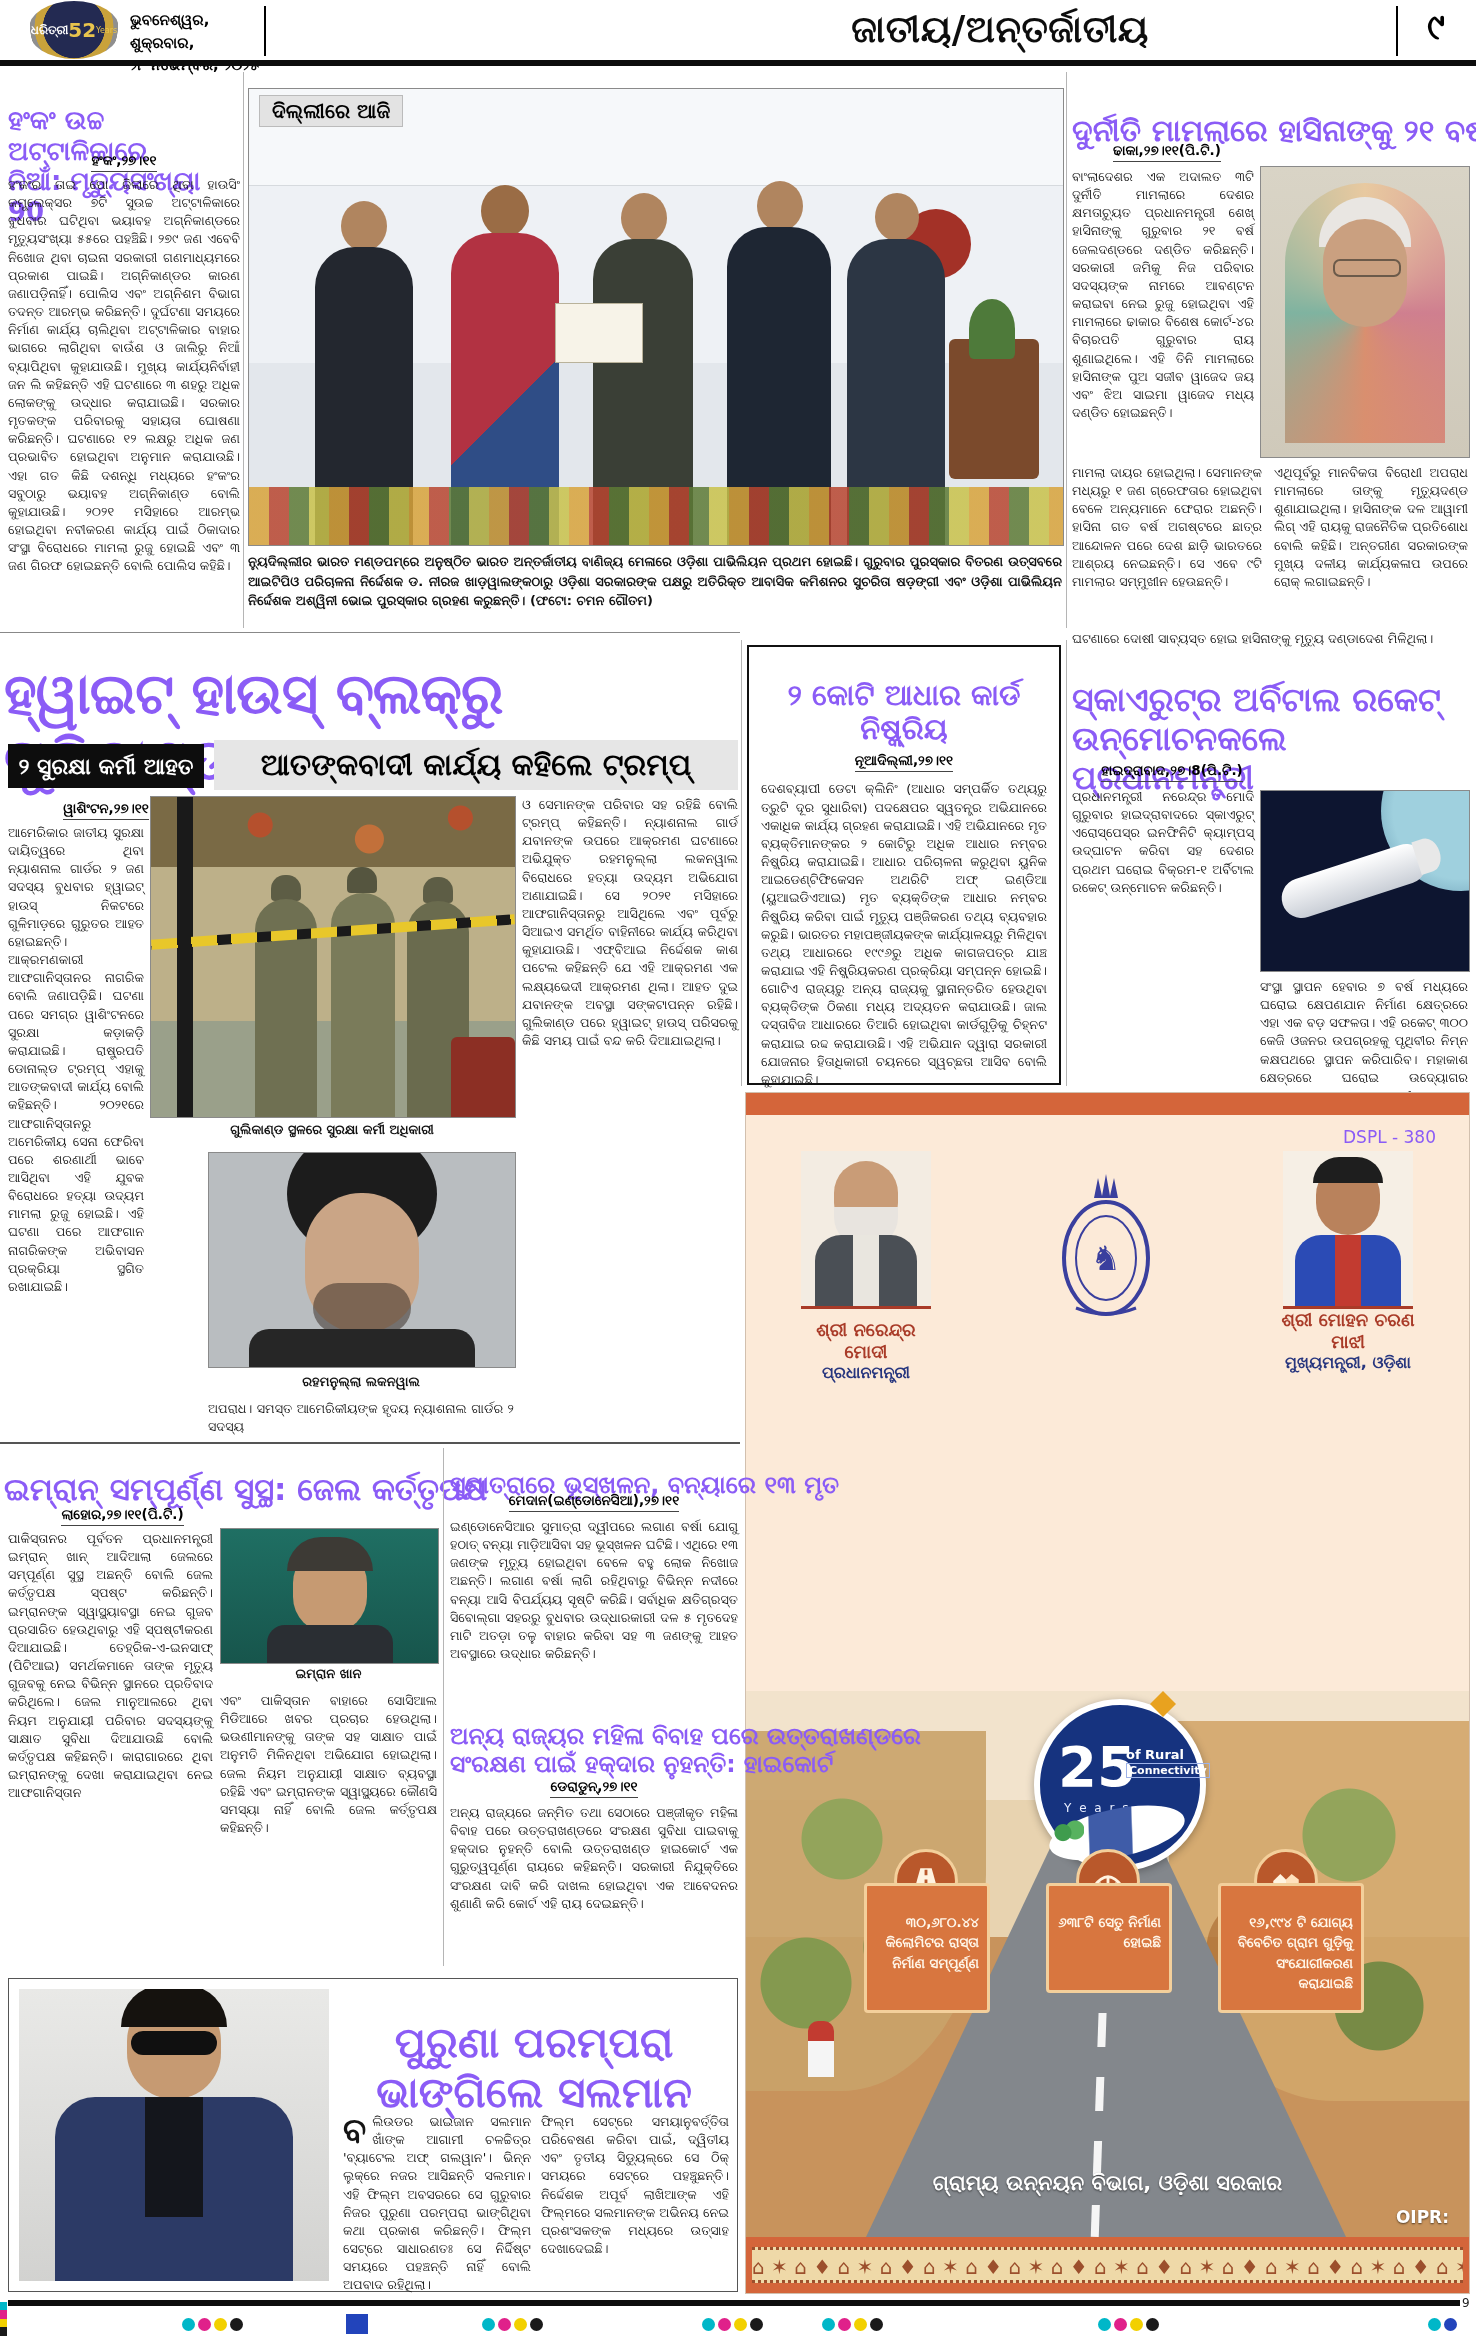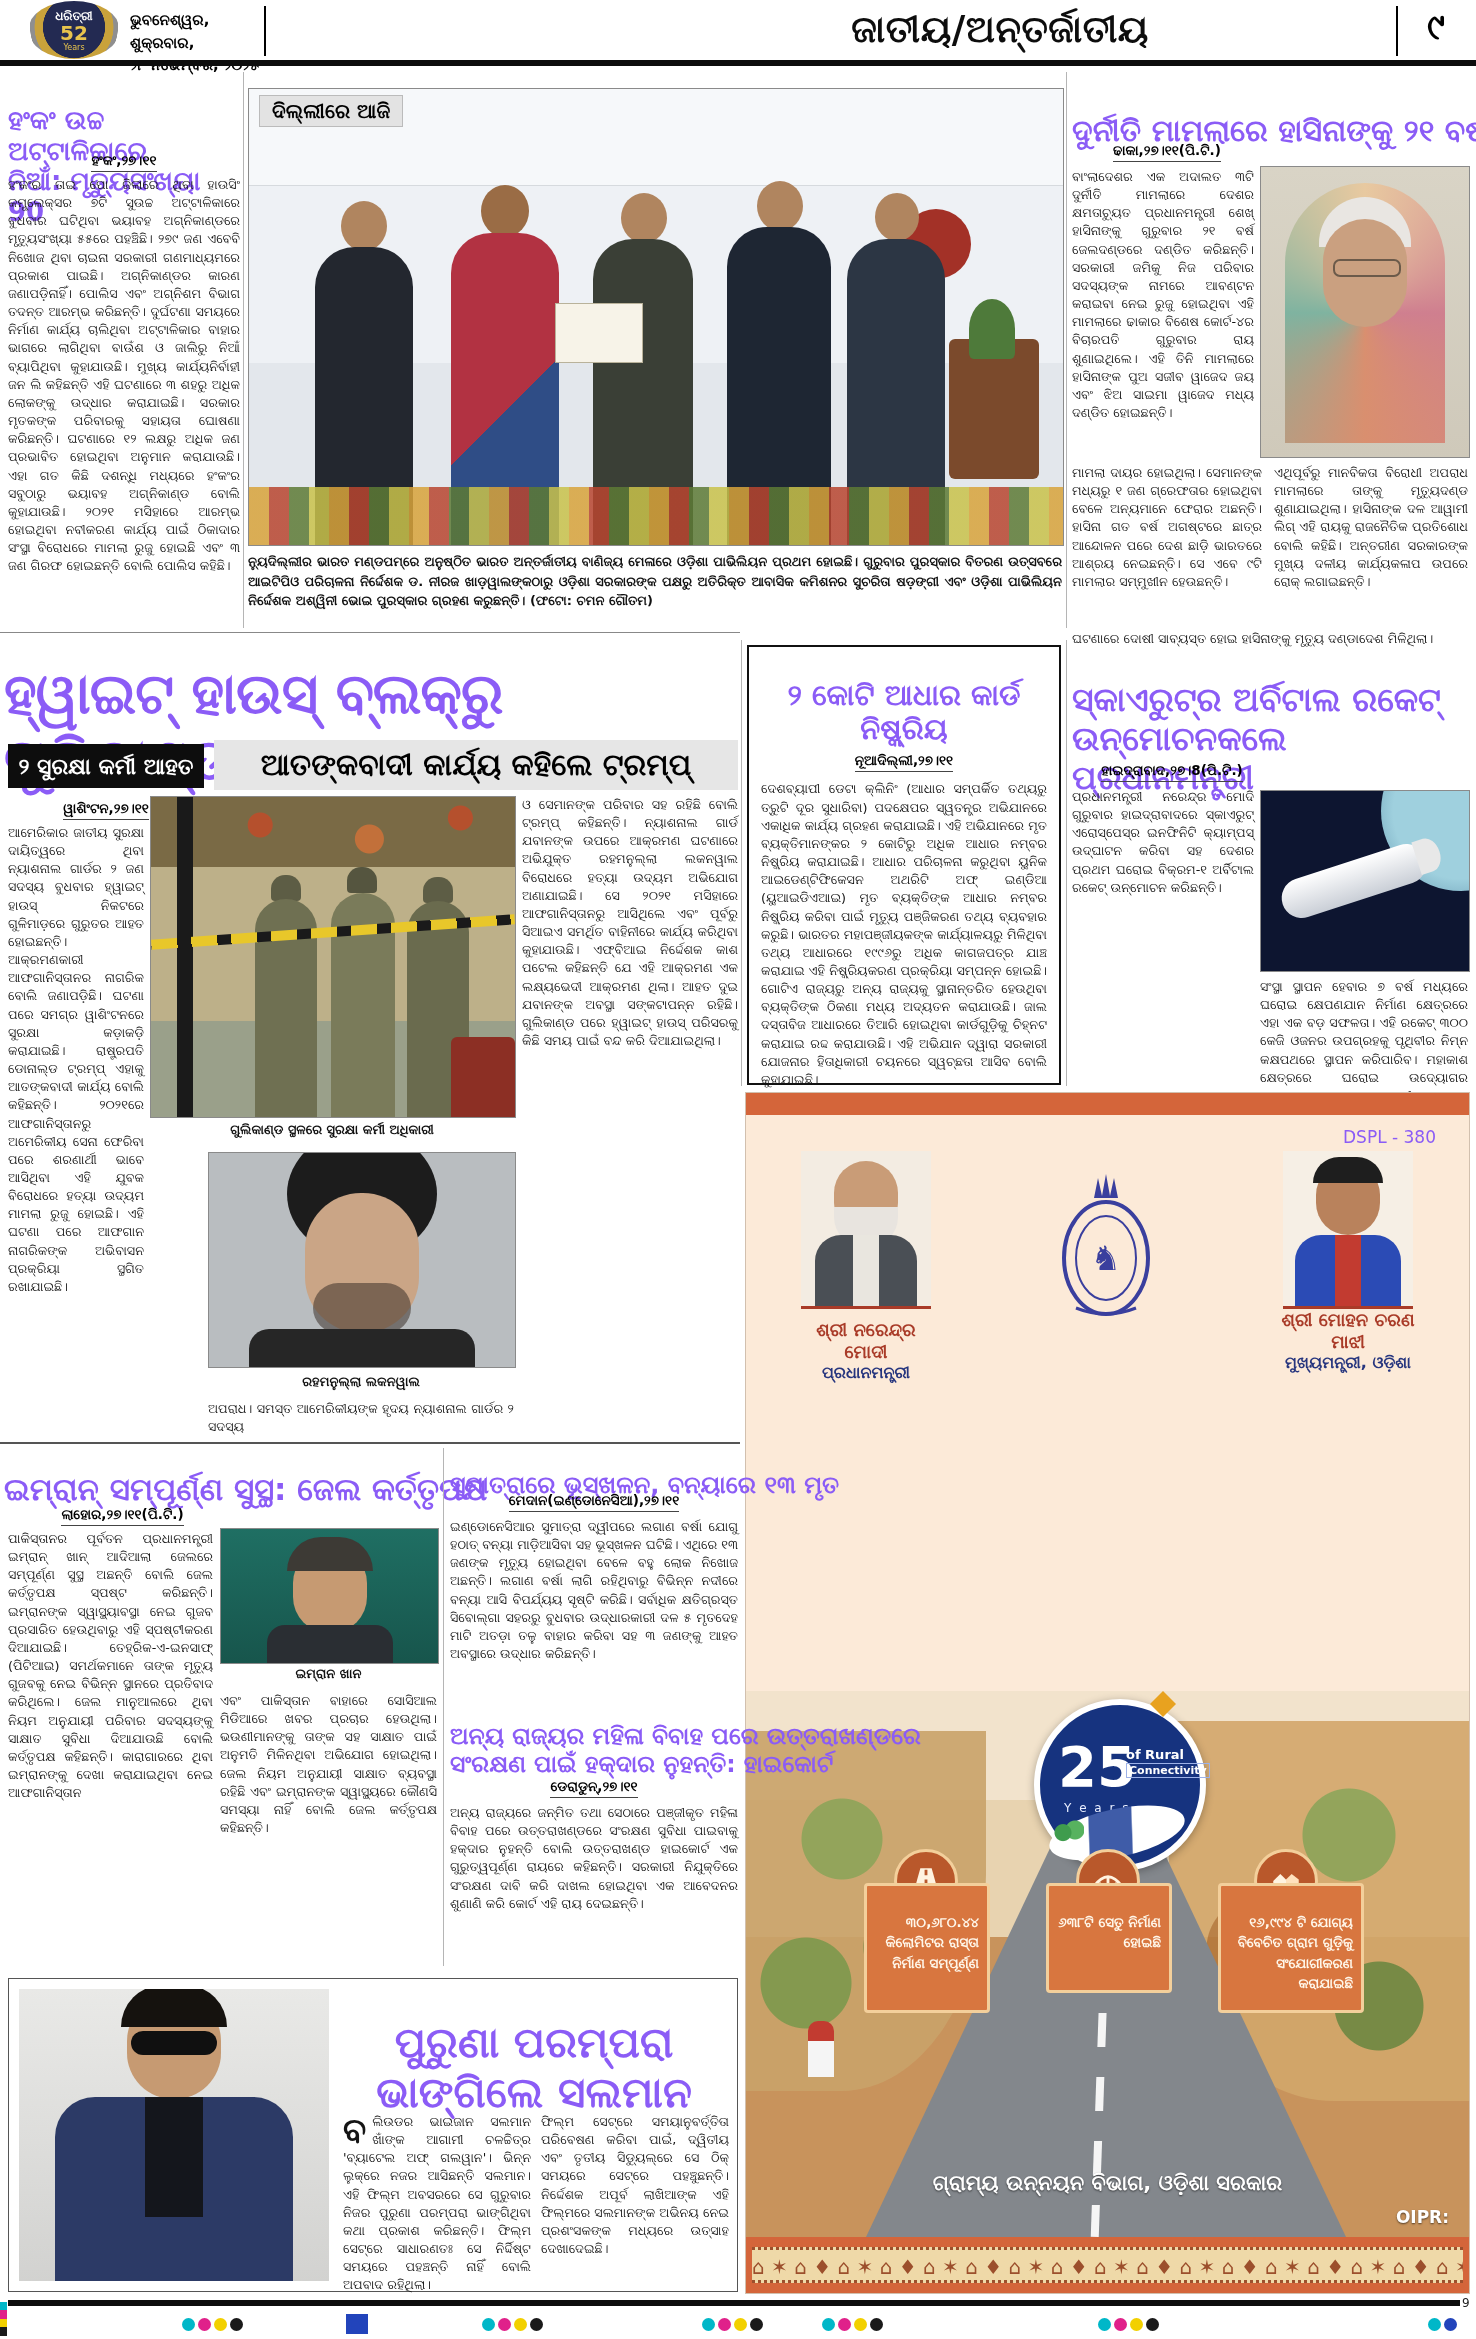--- a/index.html
+++ b/index.html
@@ -10,21 +10,21 @@
   .dateline{font-size:13.5px;font-weight:bold;color:#000;text-align:center;}
   .dateline span{display:inline-block;border-bottom:1.5px solid #444;padding-bottom:2px;}
   .caption{font-size:13px;font-weight:bold;color:#111;}
   .vsep{position:absolute;width:1px;background:#b5b5b5;}
   .hsep{position:absolute;height:1px;background:#b5b5b5;}
   .photo{position:absolute;overflow:hidden;background:#ddd;}
   .photo-frame{border:1px solid #8a8a8a;}
   
   .m-logo{position:absolute;left:28px;top:1px;width:92px;height:58px;border-radius:50%;
     background:radial-gradient(circle at 50% 45%, #232a52 55%, #c9a23b 56% 70%, #8f8f8f 71% 78%, #fff 79%);
-    display:flex;flex-direction:column;align-items:center;justify-content:center;color:#fff;}
+    display:flex;flex-direction:row;align-items:center;justify-content:center;color:#fff;}
   .section-title{font-size:37px;font-weight:bold;color:#0d0d0d;letter-spacing:.5px;}
   .black-rule{position:absolute;background:#0d0d0d;}
   
   .sub-black{background:#0d0d0d;color:#fff;display:flex;align-items:center;justify-content:center;font-weight:bold;}
   .sub-gray{background:#e6e6e6;color:#000;display:flex;align-items:center;justify-content:center;font-weight:bold;}
   
   .aadhaar-box{border:2px solid #111;}
   
   .ad-wrap{background:#fcead8;border:1px solid #d2c0ae;}
   .ad-topbar{background:#d4653a;}

